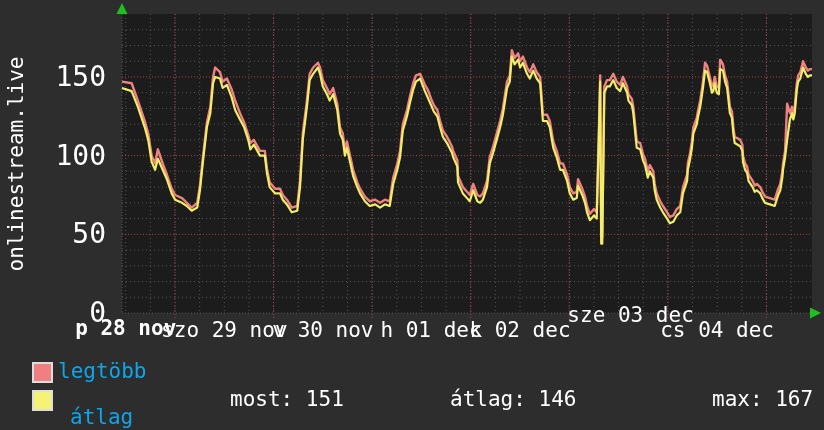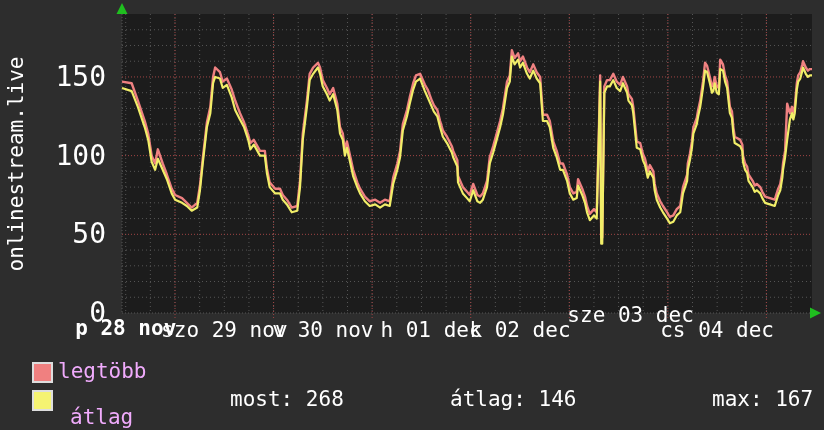--- a/index.html
+++ b/index.html
@@ -20,21 +20,21 @@
   .xlab{
     position:absolute;width:170px;text-align:center;
     font-size:21px;line-height:24px;color:#ffffff;white-space:nowrap;
   }
   .legend-swatch{
     position:absolute;left:32px;width:17px;height:17px;
     border:2px solid #dedede;box-sizing:content-box;
   }
   .legend-label{
     position:absolute;left:58px;font-size:21px;line-height:25px;
-    color:#f0abfc;white-space:nowrap;
+    color:#0ea5e9;white-space:nowrap;
   }
   .legend-stat{
     position:absolute;font-size:21px;line-height:25px;color:#ffffff;white-space:nowrap;
   }
 </style>
 </head>
 <body>
 
 <div class="screen">
 
@@ -117,18 +117,18 @@
       <div class="xlab" style="left: 434.992px; top: 318px;">k 02 dec</div>
       <div class="xlab" style="left: 533.593px; top: 303px; margin-left: 12px;">sze 03 dec</div>
       <div class="xlab" style="left: 632.125px; top: 318px;">cs 04 dec</div>
     </div>
 
   <div>
     <div class="legend-swatch" id="swatch-max" style="top: 362px; background: rgb(240, 128, 128);"></div>
     <div class="legend-label" style="top:359px;">legtöbb</div>
     <div class="legend-swatch" id="swatch-avg" style="top: 390px; background: rgb(245, 243, 114);"></div>
     <div class="legend-label" style="top:405px;margin-left:12px;">átlag</div>
-    <div class="legend-stat" id="stat-most" style="top: 387px; left: 230px;">most: 268</div>
+    <div class="legend-stat" id="stat-most" style="top: 387px; left: 230px;">most: 151</div>
     <div class="legend-stat" id="stat-atlag" style="top: 387px; left: 450px;">átlag: 146</div>
     <div class="legend-stat" id="stat-max" style="top: 387px; left: 712px;">max: 167</div>
   </div>
 
 </div>
 
 </body></html>

